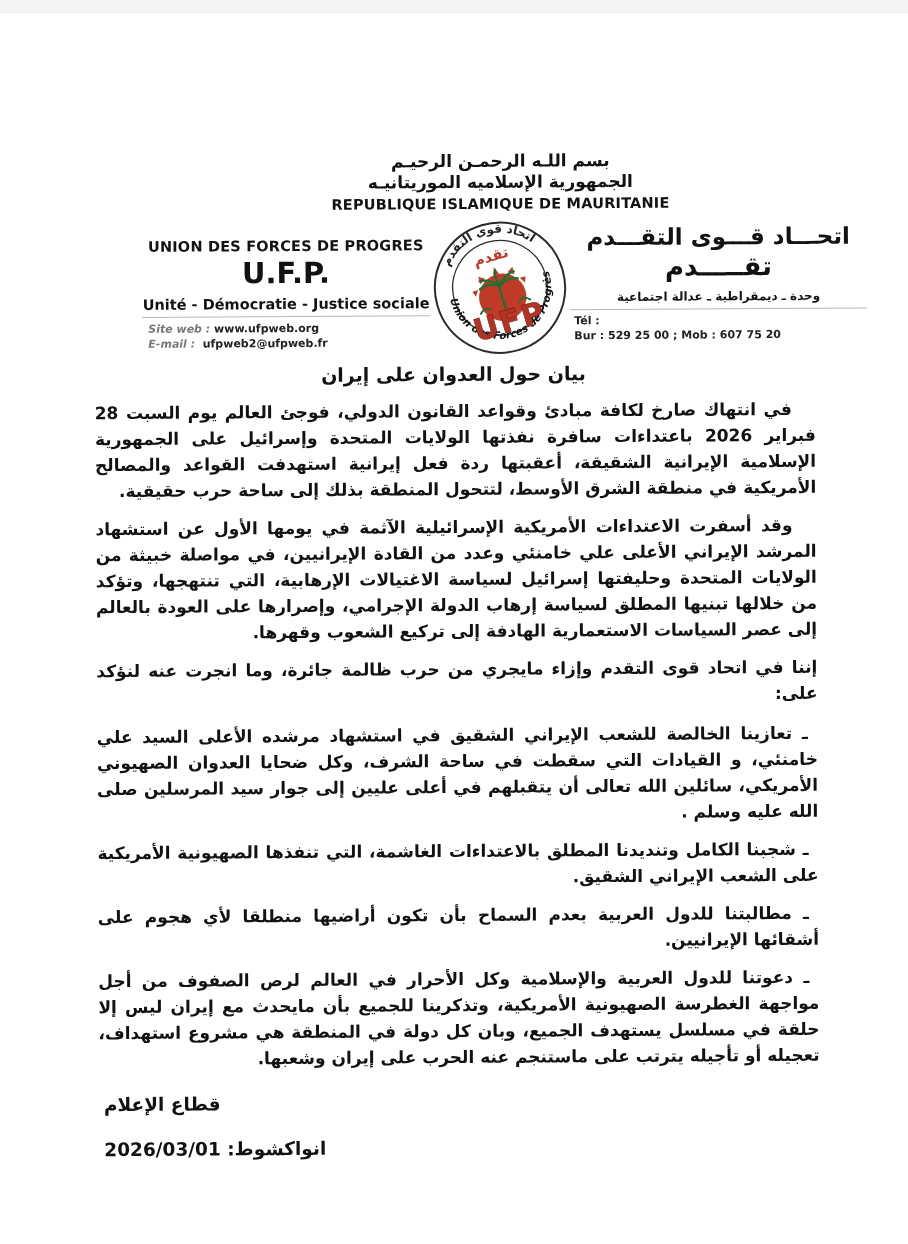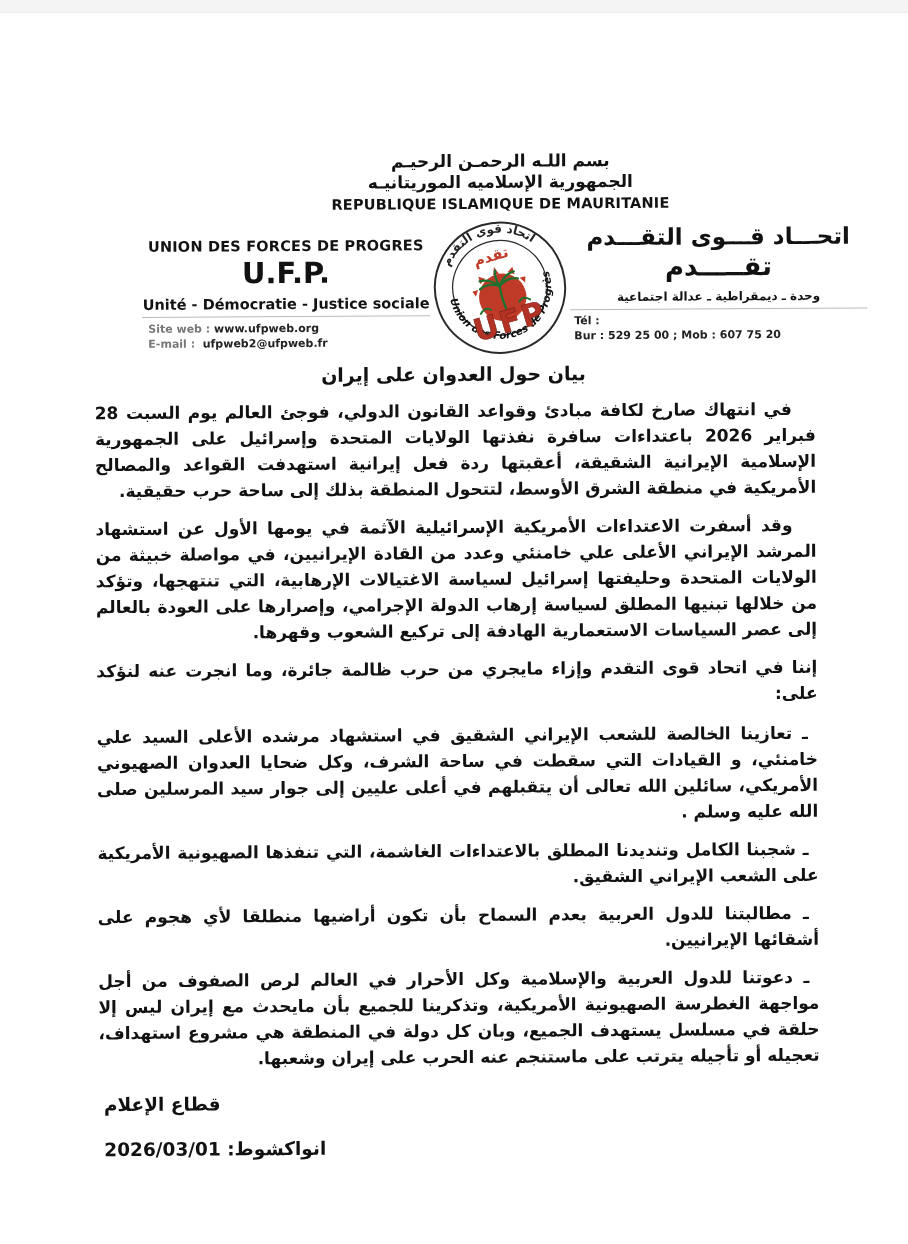--- a/index.html
+++ b/index.html
@@ -37,21 +37,21 @@
     margin-top:8px;
     display:flex;
     align-items:flex-start;
     padding:0 40px 0 143px;
   }
   .lh-left{width:288px;text-align:center;font-weight:bold;padding-top:14px;}
   .lh-left .org{font-size:14.5px;letter-spacing:.2px;}
   .lh-left .acr{font-size:29px;margin-top:2px;}
   .lh-left .motto{font-size:14.5px;margin-top:6px;padding-bottom:4px;border-bottom:1.5px solid #b9b9b9;}
   .lh-left .contact{margin-top:4px;font-size:11px;text-align:left;padding-left:6px;line-height:15px;}
-  .lh-left .contact .lbl{color:#777;font-weight:bold;}
+  .lh-left .contact .lbl{color:#777;font-weight:bold;font-style:italic;}
   .lh-left .contact .val{color:#222;font-weight:bold;}
 
   .lh-logo{width:140px;height:138px;flex:0 0 auto;margin-top:-4px;transform:rotate(-16deg);}
 
   .lh-right{width:297px;direction:rtl;text-align:center;font-weight:bold;padding-top:2px;}
   .lh-right .org-ar{font-size:23px;}
   .lh-right .taq{font-size:26px;margin-top:2px;letter-spacing:1px;}
   .lh-right .motto-ar{font-size:12px;margin-top:8px;padding-bottom:5px;border-bottom:1.5px solid #b9b9b9;}
   .lh-right .tels{direction:ltr;text-align:left;font-size:11px;line-height:15px;margin-top:3px;padding-left:4px;font-weight:bold;color:#222;}
 

